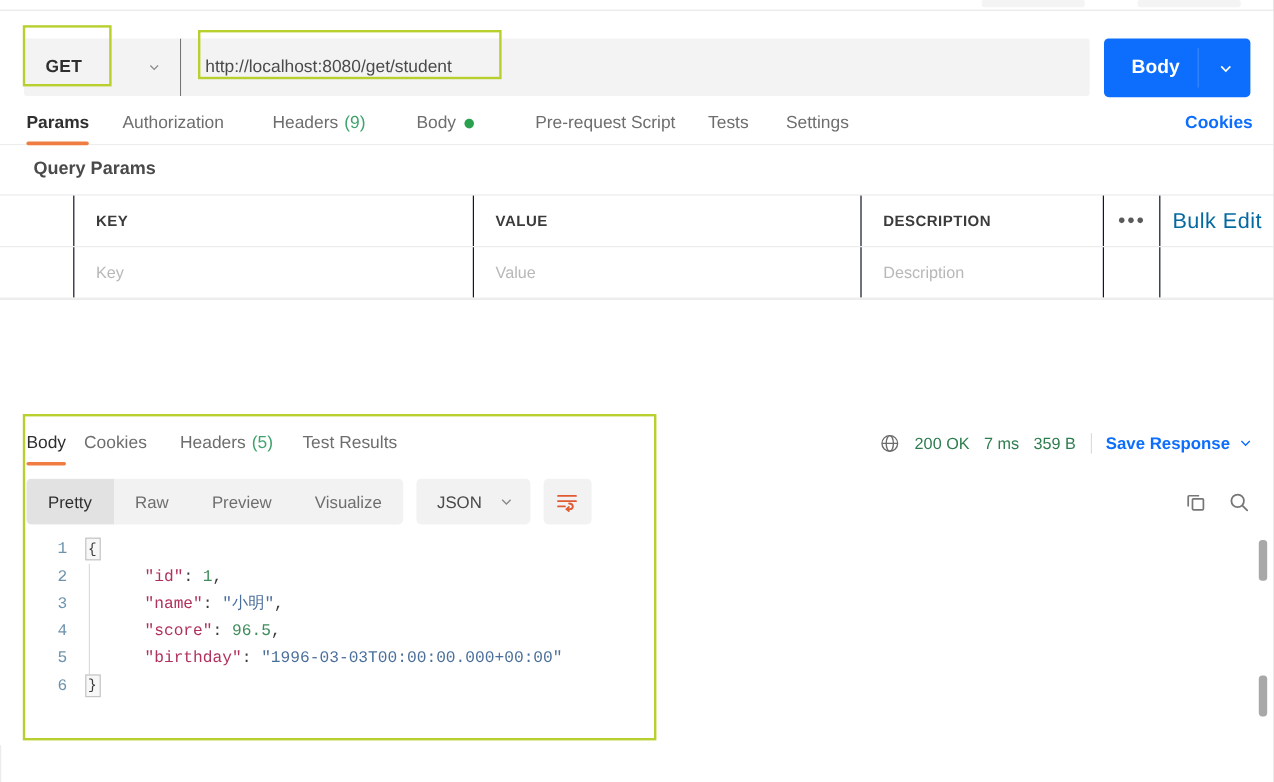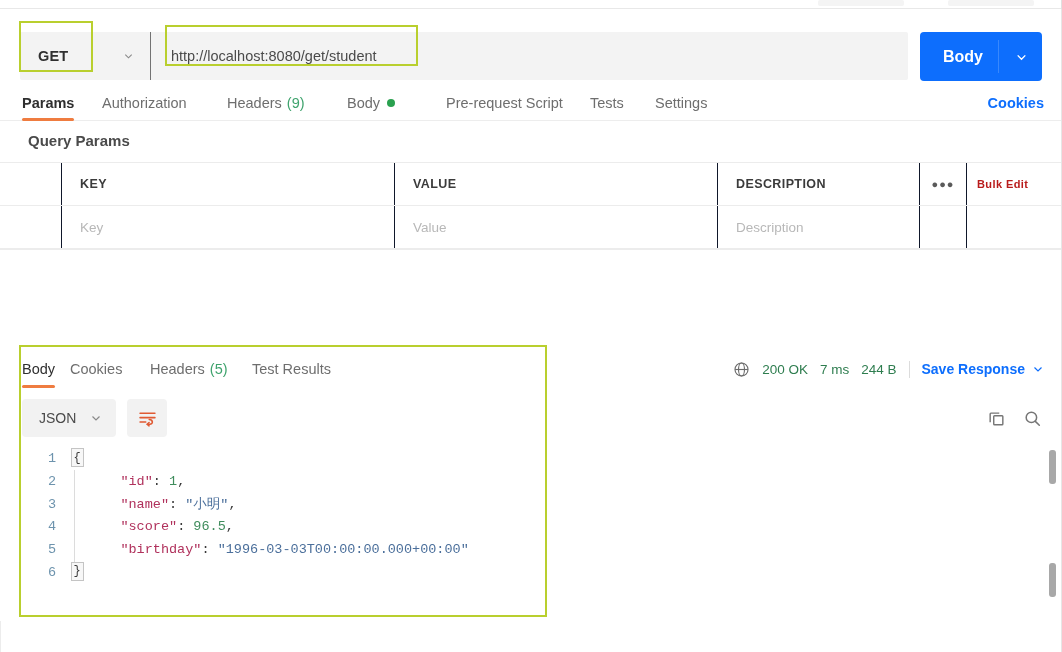--- a/index.html
+++ b/index.html
@@ -133,21 +133,21 @@
   }
   .qp-cell.c-check { width: 62px; padding-left: 0; }
   .qp-cell.c-key   { width: 333px; }
   .qp-cell.c-val   { width: 323px; }
   .qp-cell.c-desc  { width: 202px; }
   .qp-cell.c-dots  { width: 47px; padding-left: 0; justify-content: center; }
   .qp-cell.c-bulk  { width: 95px; border-right: none; padding-left: 10px; }
   .qp-row.header .qp-cell { font-weight: bold; color: #3b3b3b; letter-spacing: .4px; font-size: 12.5px; }
   .qp-row.body   .qp-cell { color: #b8b8b8; font-weight: normal; font-size: 13.5px; }
   .dots-glyph { font-size: 11px; color: #5a5a5a; letter-spacing: 1px; }
-  .bulk-label { font-weight: bold; color: #b91c1c; font-size: 11px; cursor: pointer; }
+  .bulk-label { font-weight: normal; color: #0369a1; font-size: 18px; cursor: pointer; }
 
   
   .resp-tabs {
     position: absolute; left: 0; top: 352px; width: 1062px; height: 34px;
   }
   .resp-tab {
     position: absolute; top: 0; height: 34px;
     display: flex; align-items: center;
     font-size: 14.5px; color: #6e6e6e; cursor: pointer; white-space: nowrap;
   }
@@ -357,31 +357,37 @@
   </div>
 
   <div class="resp-meta">
     <svg class="globe-icon" viewBox="0 0 24 24" fill="none" stroke="currentColor" stroke-width="1.6">
       <circle cx="12" cy="12" r="9.2"></circle>
       <ellipse cx="12" cy="12" rx="4.2" ry="9.2"></ellipse>
       <line x1="3" y1="12" x2="21" y2="12"></line>
     </svg>
     <span class="meta-stat">200 OK</span>
     <span class="meta-stat">7 ms</span>
-    <span class="meta-stat">244 B</span>
+    <span class="meta-stat">359 B</span>
     <span class="meta-sep"></span>
     <span class="save-resp">
       <span>Save Response</span>
       <svg class="save-chev" viewBox="0 0 24 24" fill="none" stroke="currentColor" stroke-width="2.4">
         <polyline points="5,9 12,16 19,9"></polyline>
       </svg>
     </span>
   </div>
 
   <div class="resp-toolbar">
+    <div class="seg-group">
+      <div class="seg active">Pretty</div>
+      <div class="seg">Raw</div>
+      <div class="seg">Preview</div>
+      <div class="seg">Visualize</div>
+    </div>
     <div class="fmt-select">
       <span class="fmt-label">JSON</span>
       <svg class="fmt-chev" viewBox="0 0 24 24" fill="none" stroke="currentColor" stroke-width="2.4">
         <polyline points="5,9 12,16 19,9"></polyline>
       </svg>
     </div>
     <div class="wrap-btn">
       <svg viewBox="0 0 24 24" width="21" height="21" fill="none" stroke="#e05a33" stroke-width="1.8" stroke-linecap="round">
         <line x1="3.5" y1="6" x2="20.5" y2="6"></line>
         <line x1="3.5" y1="11" x2="20.5" y2="11"></line>

